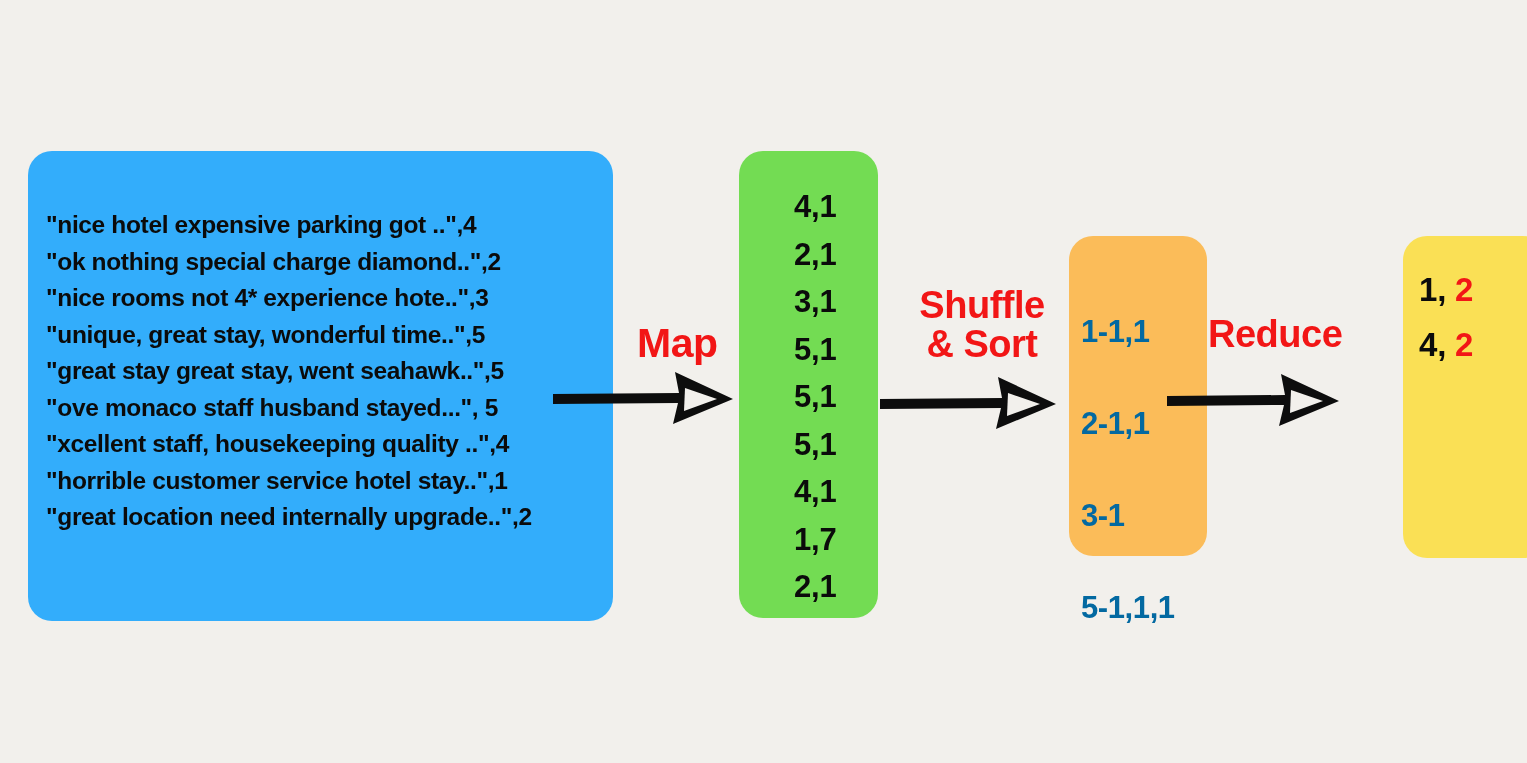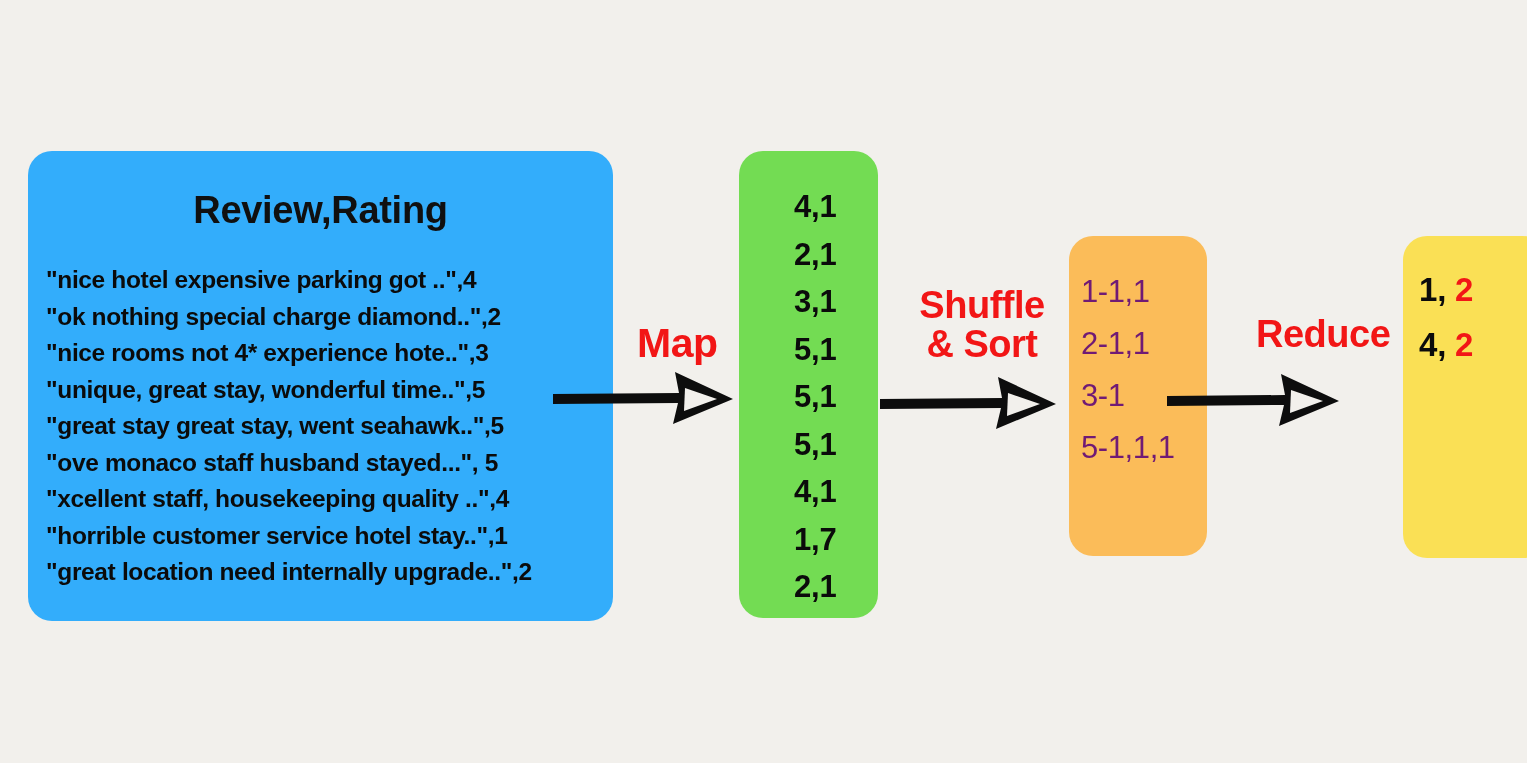--- a/index.html
+++ b/index.html
@@ -92,26 +92,27 @@
     height: 320px;
     background: #fbbc59;
   }
   #shuffle-list {
     margin: 0;
     padding: 30px 0 0 0;
     list-style: none;
   }
   #shuffle-list li {
     font-size: 31px;
-    font-weight: normal;
-    color: #701a75;
+    font-weight: bold;
+    color: #0369a1;
     line-height: 52px;
     padding-left: 12px;
     white-space: nowrap;
     letter-spacing: -0.4px;
+    margin-top: 40px;
   }
 
   
   #reduce-box {
     left: 1403px;
     top: 236px;
     width: 144px;
     height: 322px;
     background: #fae055;
   }
@@ -158,30 +159,28 @@
     left: 908px;
     top: 286px;
     font-size: 38px;
     text-align: center;
     width: 148px;
   }
   #label-reduce {
     left: 1208px;
     top: 315px;
     font-size: 38px;
-    padding-left: 48px;
   }
 </style>
 </head>
 <body>
 
 <div id="canvas">
 
   <div class="box" id="input-box">
-    <div id="input-title">Review,Rating</div>
     <ul id="input-list">
       <li>"nice hotel expensive parking got ..",4</li>
       <li>"ok nothing special charge diamond..",2</li>
       <li>"nice rooms not 4* experience hote..",3</li>
       <li>"unique, great stay, wonderful time..",5</li>
       <li>"great stay great stay, went seahawk..",5</li>
       <li>"ove monaco staff husband stayed...", 5</li>
       <li>"xcellent staff, housekeeping quality ..",4</li>
       <li>"horrible customer service hotel stay..",1</li>
       <li>"great location need internally upgrade..",2</li>

